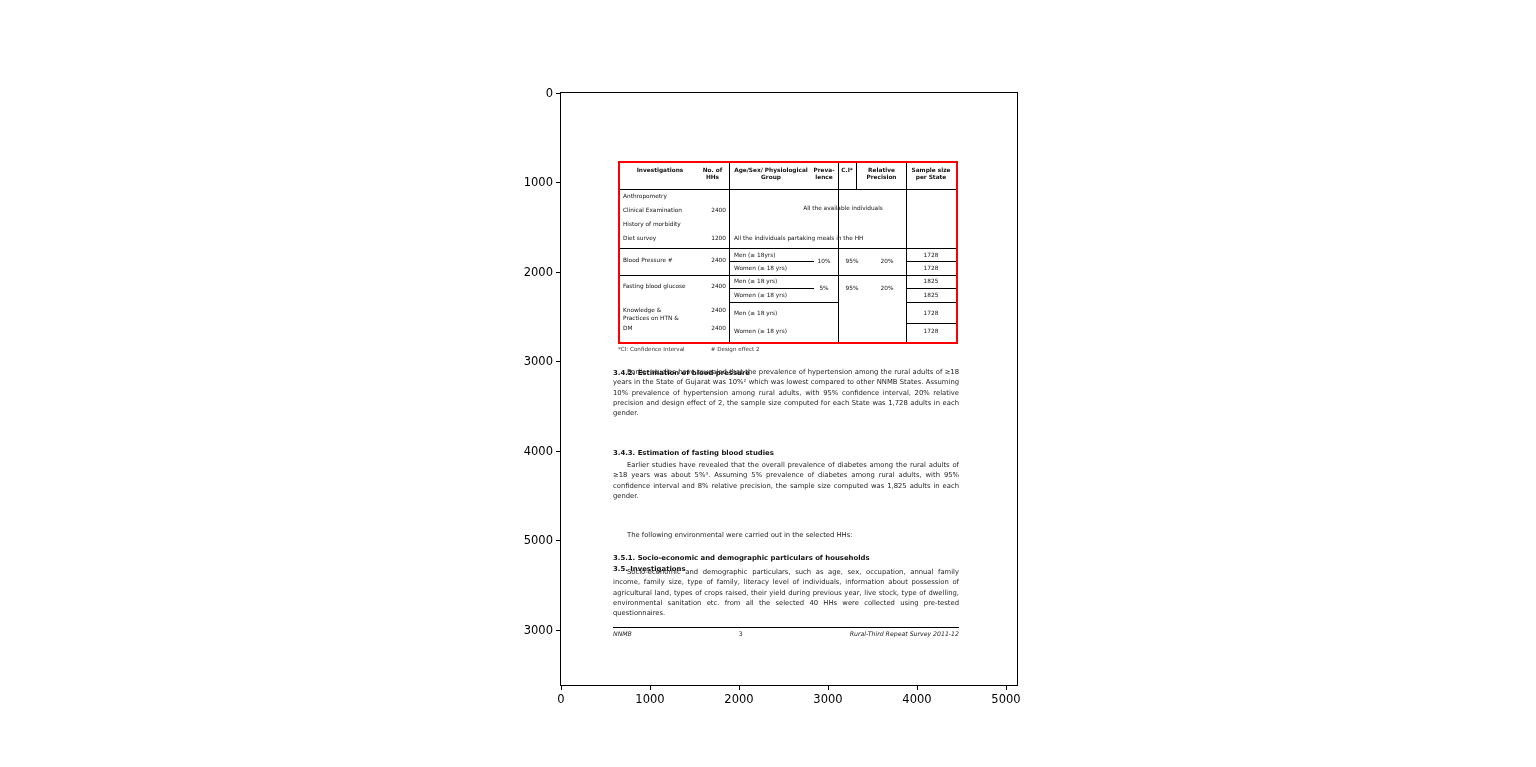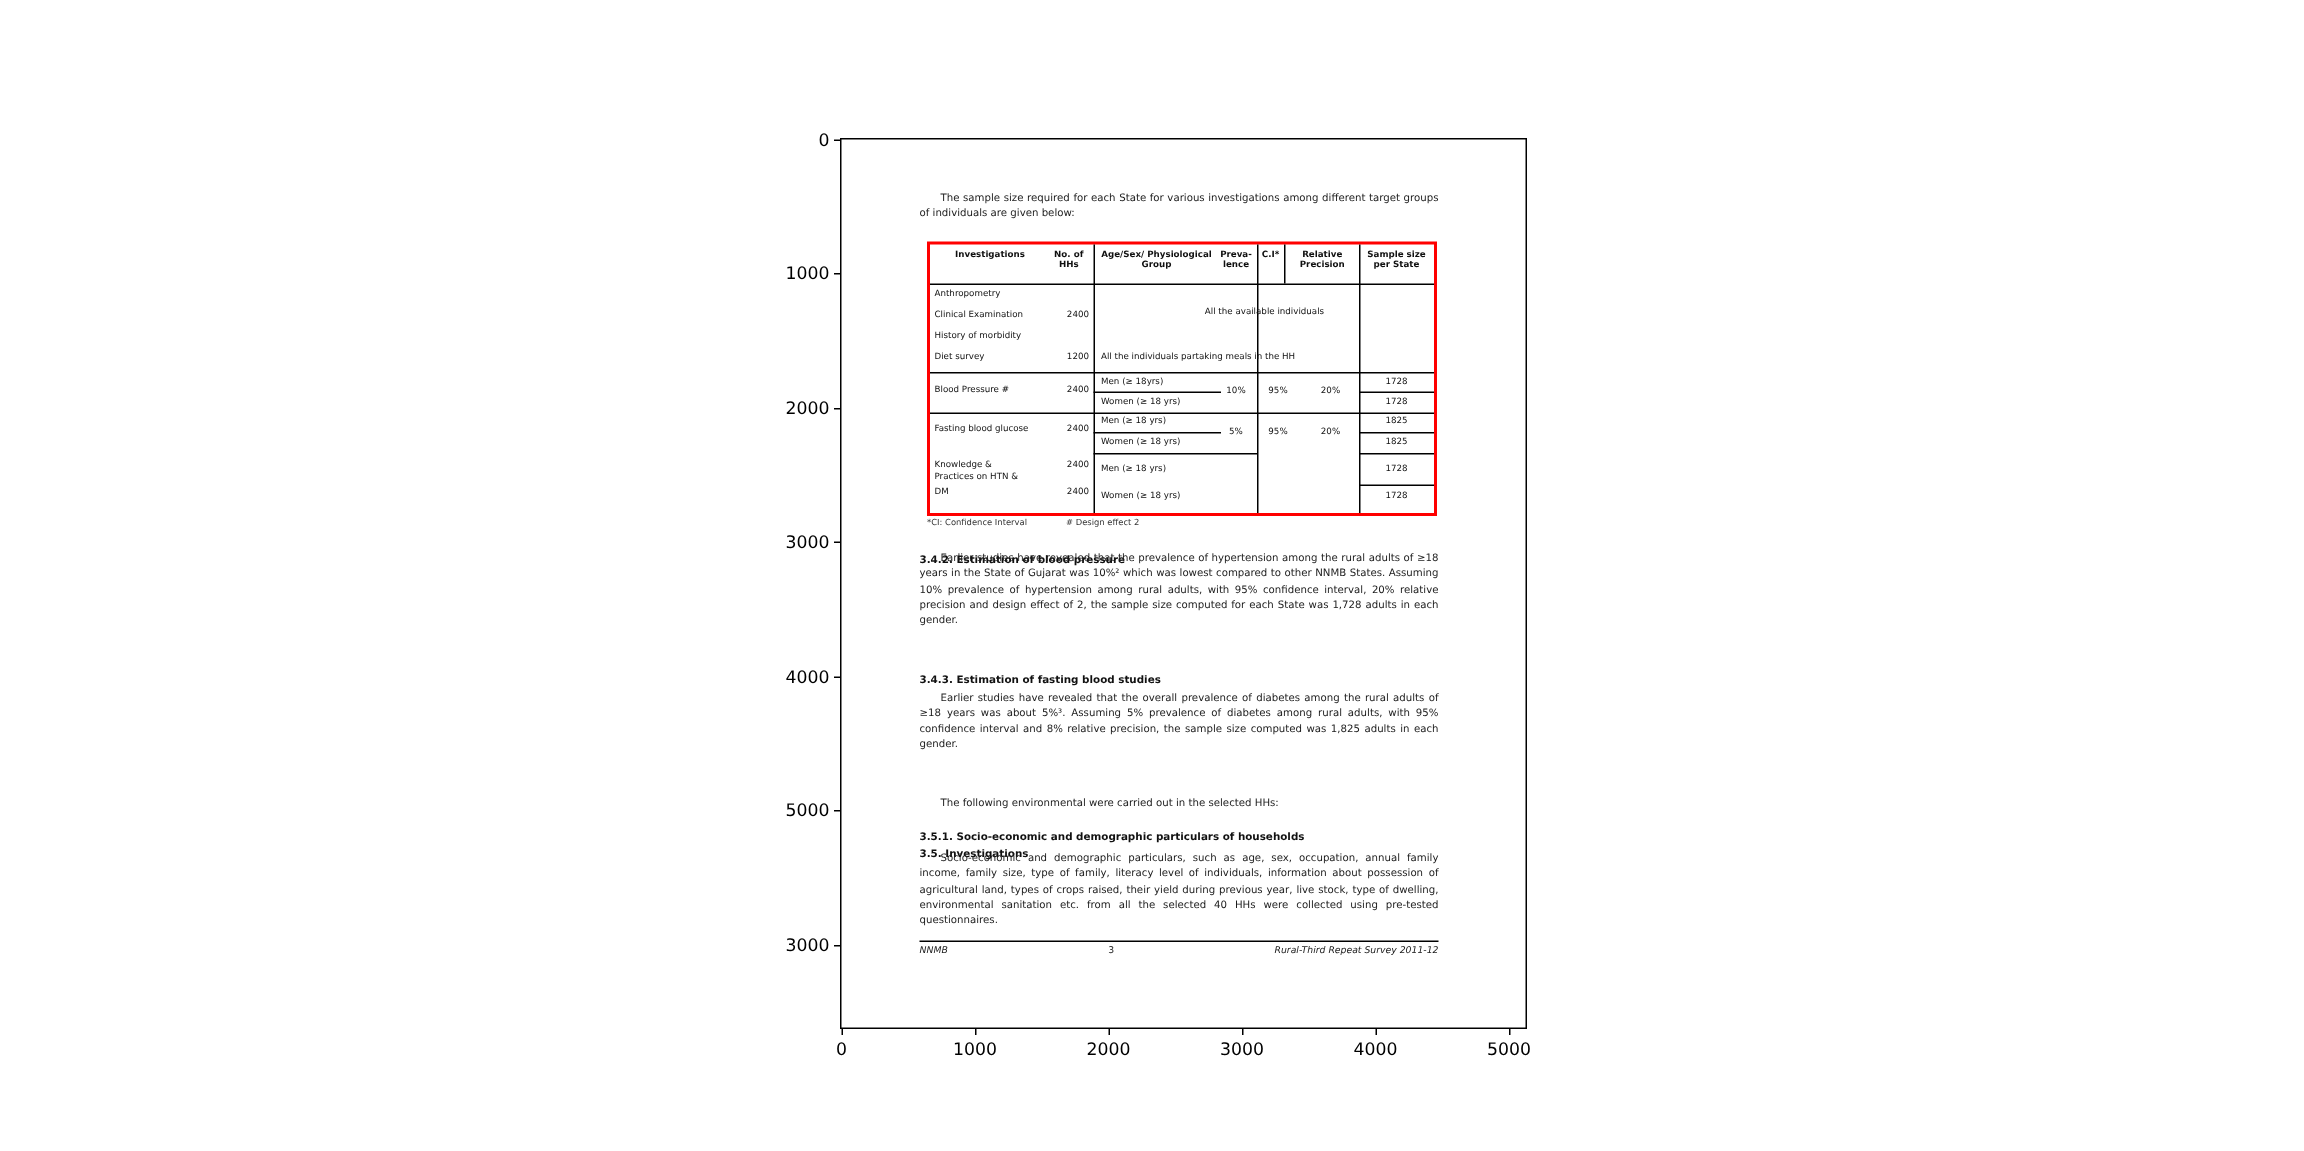--- a/index.html
+++ b/index.html
@@ -67,21 +67,20 @@
   <div class="xtick-mark" style="left:445px"></div>
   <div class="xtick-label" style="left:-30px">0</div>
   <div class="xtick-label" style="left:59px">1000</div>
   <div class="xtick-label" style="left:148px">2000</div>
   <div class="xtick-label" style="left:237px">3000</div>
   <div class="xtick-label" style="left:326px">4000</div>
   <div class="xtick-label" style="left:415px">5000</div>
 
   <div class="doc">
 
-    <div class="block para intro">The sample size required for each State for various investigations among different target groups of individuals are given below:</div>
 
     <div class="stable">
 
       <div class="vl" style="left:109px;top:0;height:179px"></div>
       <div class="vl" style="left:218px;top:0;height:179px"></div>
       <div class="vl" style="left:236px;top:0;height:26px"></div>
       <div class="vl" style="left:286px;top:0;height:179px"></div>
       <div class="hl" style="top:26px;left:0;width:336px"></div>
       <div class="hl" style="top:85px;left:0;width:336px"></div>
       <div class="hl" style="top:112px;left:0;width:336px"></div>

